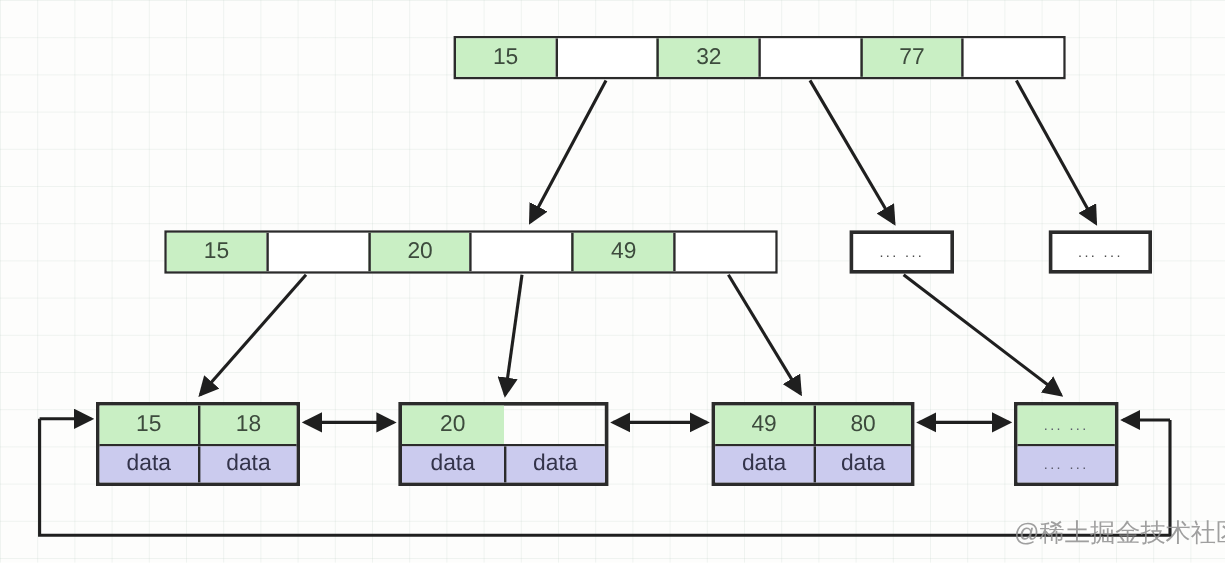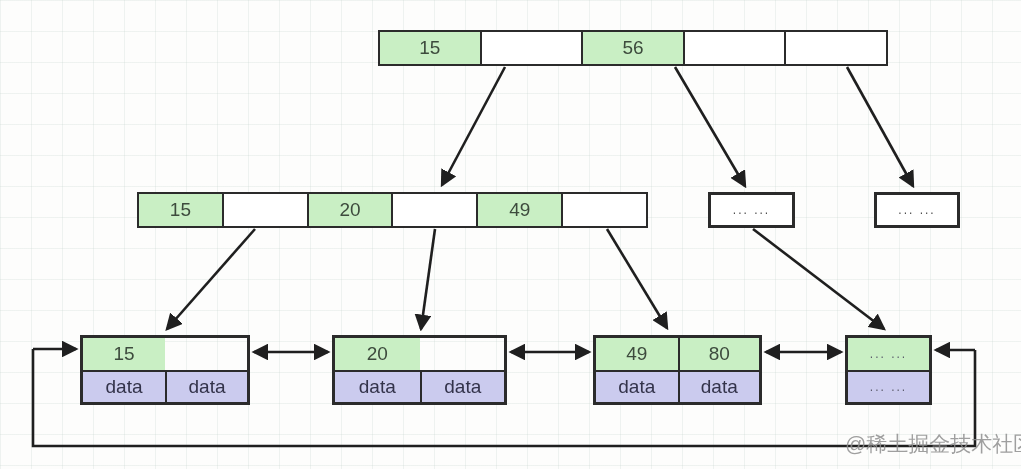--- a/index.html
+++ b/index.html
@@ -74,40 +74,42 @@
   }
 </style>
 </head>
 <body>
 
 <div id="canvas">
 
   <div class="node-row" style="left:378px;top:30px;width:510px;height:36px;">
     <div class="cell key">15</div>
     <div class="cell ptr"></div>
-    <div class="cell key">56</div>
+    <div class="cell key">32</div>
     <div class="cell ptr"></div>
+    <div class="cell key">77</div>
     <div class="cell ptr"></div>
   </div>
 
   <div class="node-row" style="left:137px;top:192px;width:511px;height:36px;">
     <div class="cell key">15</div>
     <div class="cell ptr"></div>
     <div class="cell key">20</div>
     <div class="cell ptr"></div>
     <div class="cell key">49</div>
     <div class="cell ptr"></div>
   </div>
 
   <div class="small-box" style="left:708px;top:192px;width:87px;height:36px;">... ...</div>
   <div class="small-box" style="left:874px;top:192px;width:86px;height:36px;">... ...</div>
 
   <div class="leaf" style="left:80px;top:335px;width:170px;height:70px;">
     <div class="row keys">
       <div class="lcell key">15</div>
+      <div class="lcell key">18</div>
     </div>
     <div class="row vals">
       <div class="lcell val">data</div>
       <div class="lcell val">data</div>
     </div>
   </div>
 
   <div class="leaf" style="left:332px;top:335px;width:175px;height:70px;">
     <div class="row keys">
       <div class="lcell key">20</div>

